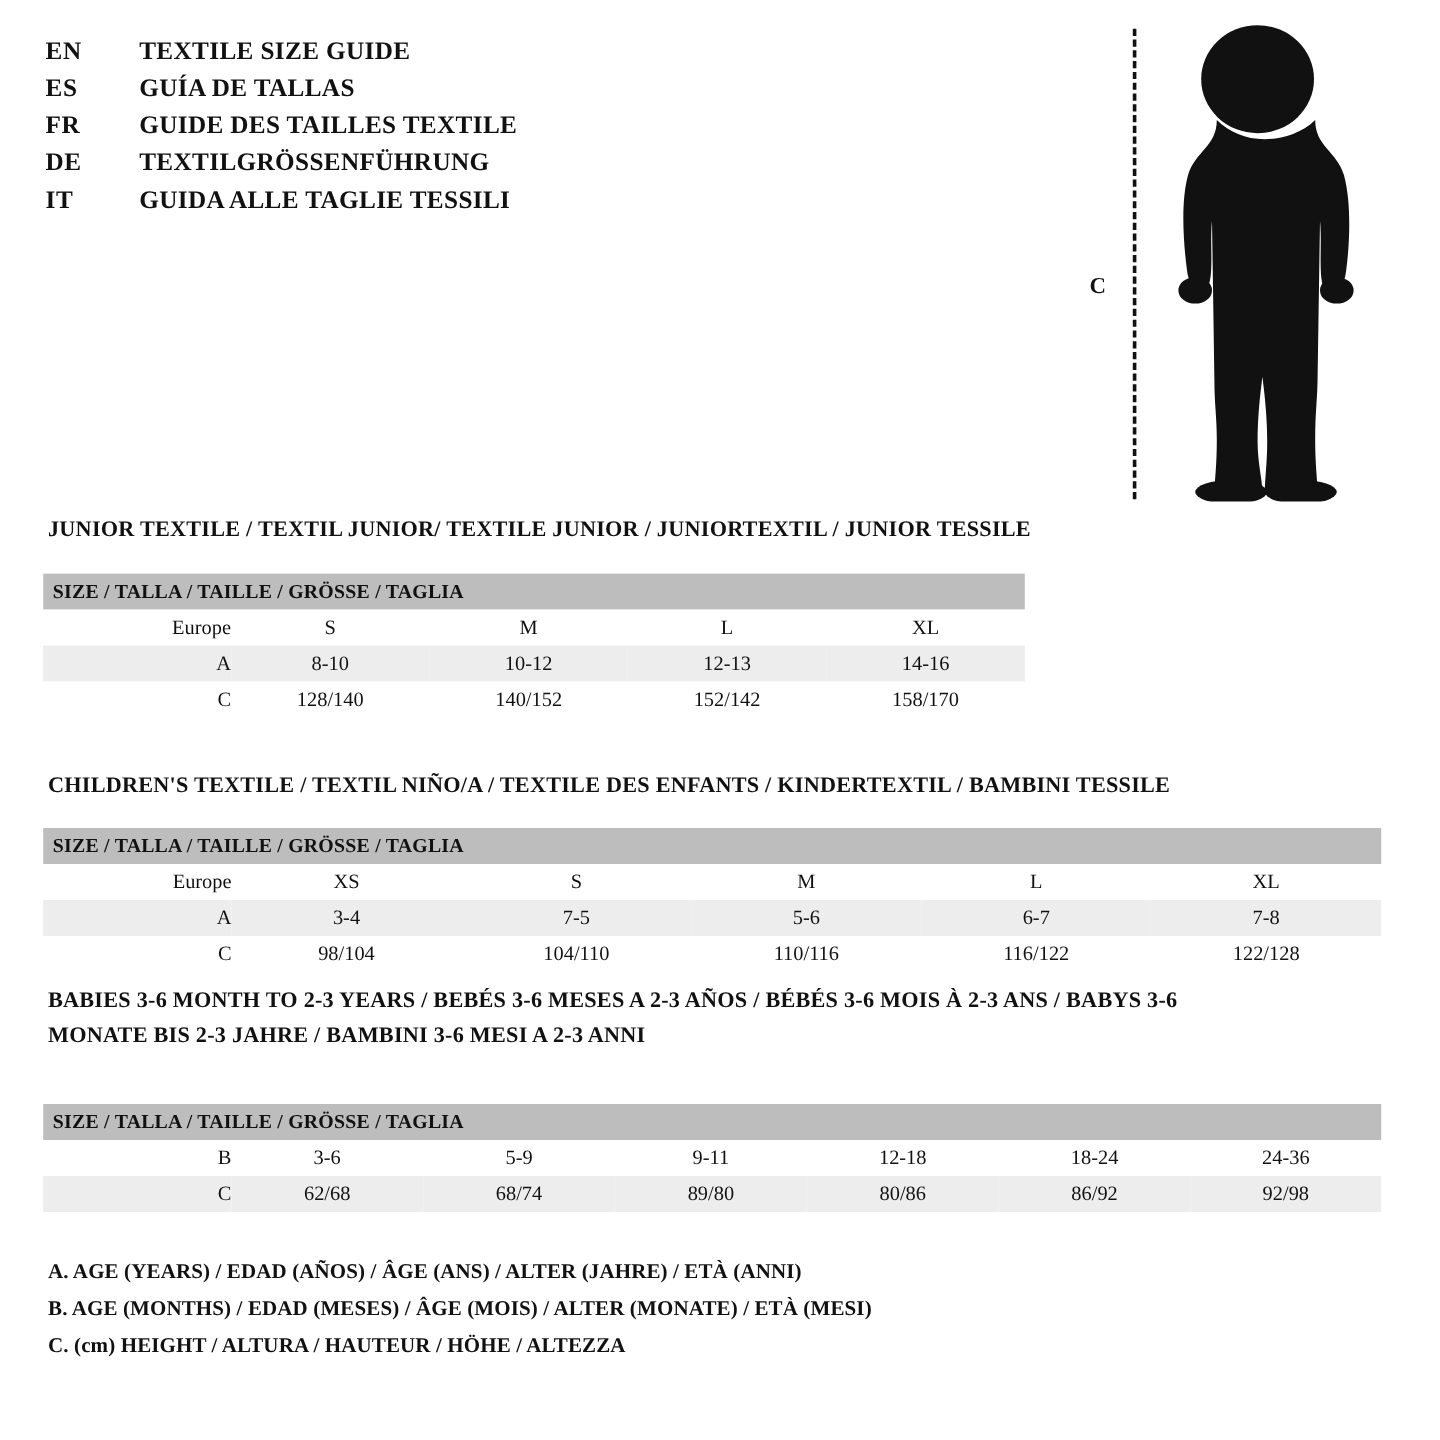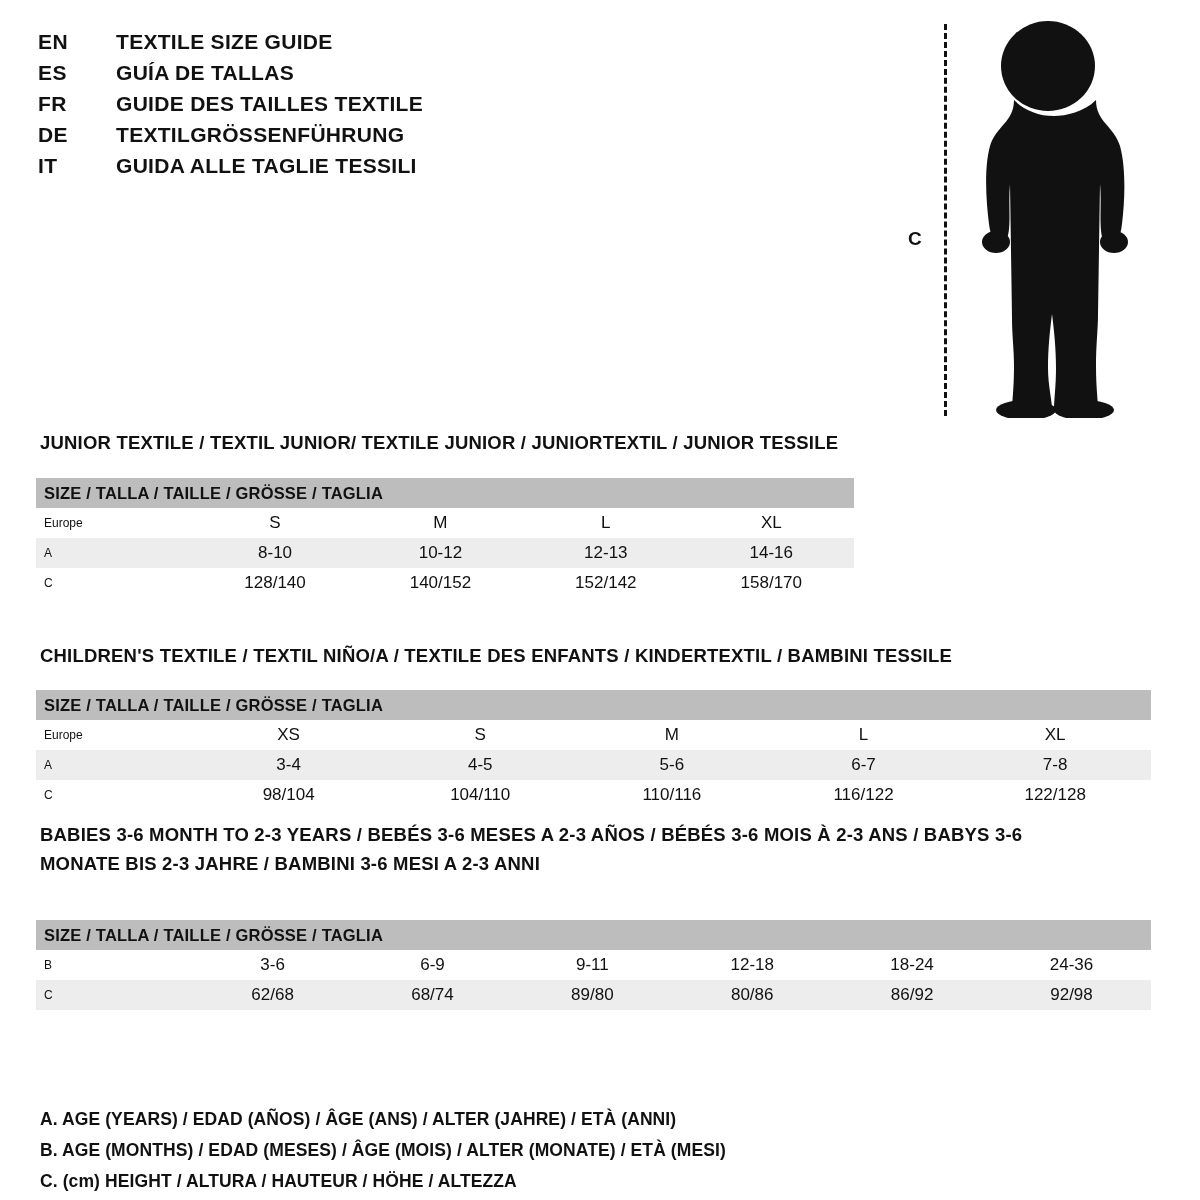--- a/index.html
+++ b/index.html
@@ -14,20 +14,21 @@
     color: #1a1a1a;
     position: relative;
     overflow: hidden;
   }
 
   .page {
     position: relative;
     width: 1200px;
     height: 1200px;
     box-sizing: border-box;
+    font-family: Liberation Serif, serif;
   }
 
   
   .lang-block {
     position: absolute;
     left: 38px;
     top: 30px;
     width: 560px;
   }
   .lang-row {
@@ -111,38 +112,38 @@
     background: #bdbdbd;
     font-weight: bold;
     letter-spacing: .2px;
     font-size: 16.5px;
     padding-left: 8px !important;
   }
   .row-white { background: #ffffff; }
   .row-grey  { background: #ededed; }
   .cell-label {
     padding-left: 8px !important;
-    text-align: left;
-    font-size: 12px;
+    text-align: right;
+    font-size: 17px;
   }
   .cell-val {
     text-align: center;
     font-size: 17px;
     margin-top: 39px;
   }
   .cell-head {
     text-align: center;
     font-size: 17px;
   }
 
   
   .footnotes {
     position: absolute;
     left: 40px;
-    top: 1104px;
+    top: 1044px;
     width: 1100px;
   }
   .footnote {
     font-size: 17.5px;
     font-weight: bold;
     letter-spacing: .1px;
     color: #111;
     height: 31px;
     line-height: 31px;
     white-space: nowrap;
@@ -243,21 +244,21 @@
       <td class="cell-label" style="width:150px;">Europe</td>
       <td class="cell-head" style="width:193px;">XS</td>
       <td class="cell-head" style="width:193px;">S</td>
       <td class="cell-head" style="width:193px;">M</td>
       <td class="cell-head" style="width:193px;">L</td>
       <td class="cell-head" style="width:193px;">XL</td>
     </tr>
     <tr class="row-grey">
       <td class="cell-label">A</td>
       <td class="cell-val">3-4</td>
-      <td class="cell-val">4-5</td>
+      <td class="cell-val">7-5</td>
       <td class="cell-val">5-6</td>
       <td class="cell-val">6-7</td>
       <td class="cell-val">7-8</td>
     </tr>
     <tr class="row-white">
       <td class="cell-label">C</td>
       <td class="cell-val">98/104</td>
       <td class="cell-val">104/110</td>
       <td class="cell-val">110/116</td>
       <td class="cell-val">116/122</td>
@@ -269,21 +270,21 @@
   <div class="section-title two-line" style="left:40px; top:820px;">BABIES 3-6 MONTH TO 2-3 YEARS / BEBÉS 3-6 MESES A 2-3 AÑOS / BÉBÉS 3-6 MOIS À 2-3 ANS / BABYS 3-6 MONATE BIS 2-3 JAHRE / BAMBINI 3-6 MESI A 2-3 ANNI</div>
 
   <table class="sz-table" style="left:36px; top:920px; width:1115px;">
     <tbody>
         <tr>
       <td class="band" colspan="7">SIZE / TALLA / TAILLE / GRÖSSE / TAGLIA</td>
     </tr>
     <tr class="row-white">
       <td class="cell-label" style="width:150px;">B</td>
       <td class="cell-val" style="width:161px;">3-6</td>
-      <td class="cell-val" style="width:161px;">6-9</td>
+      <td class="cell-val" style="width:161px;">5-9</td>
       <td class="cell-val" style="width:161px;">9-11</td>
       <td class="cell-val" style="width:161px;">12-18</td>
       <td class="cell-val" style="width:161px;">18-24</td>
       <td class="cell-val" style="width:160px;">24-36</td>
     </tr>
     <tr class="row-grey">
       <td class="cell-label">C</td>
       <td class="cell-val">62/68</td>
       <td class="cell-val">68/74</td>
       <td class="cell-val">89/80</td>

